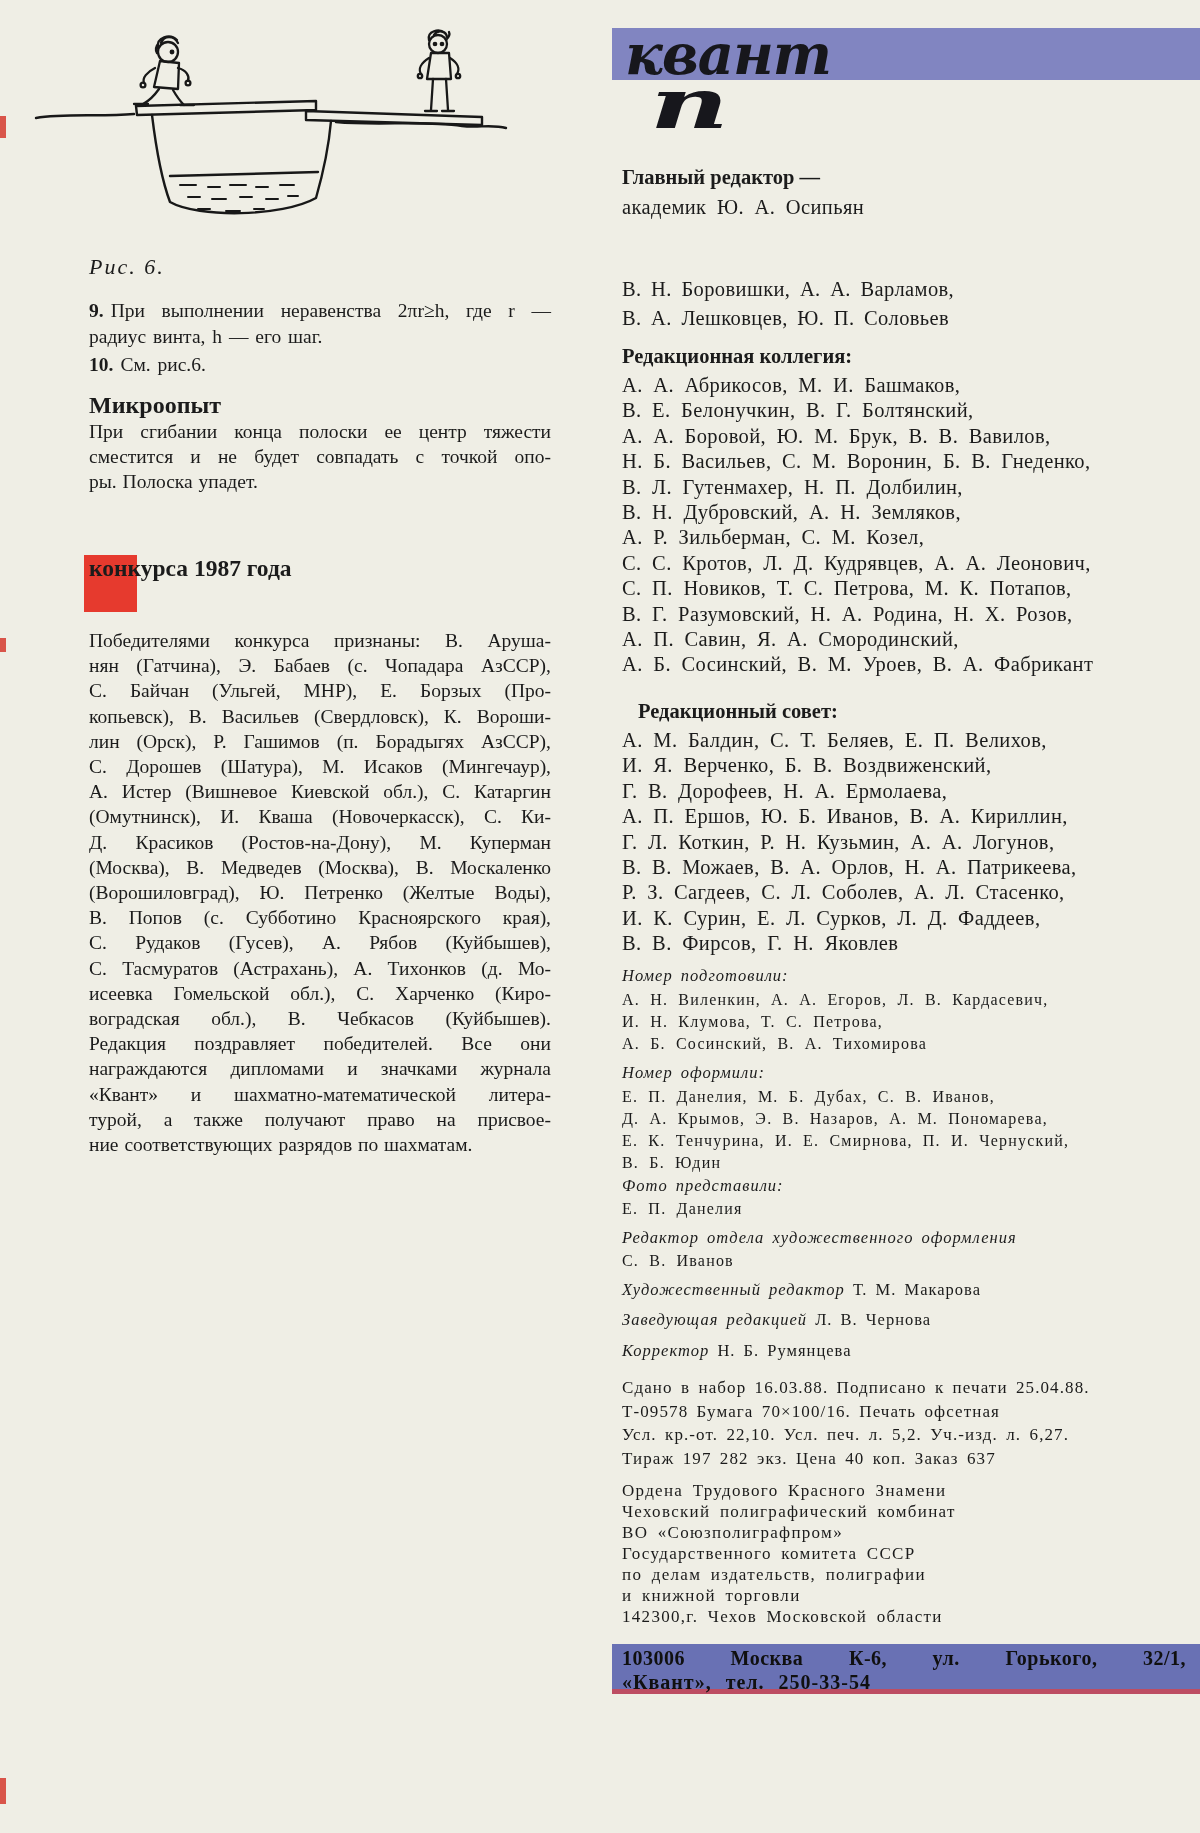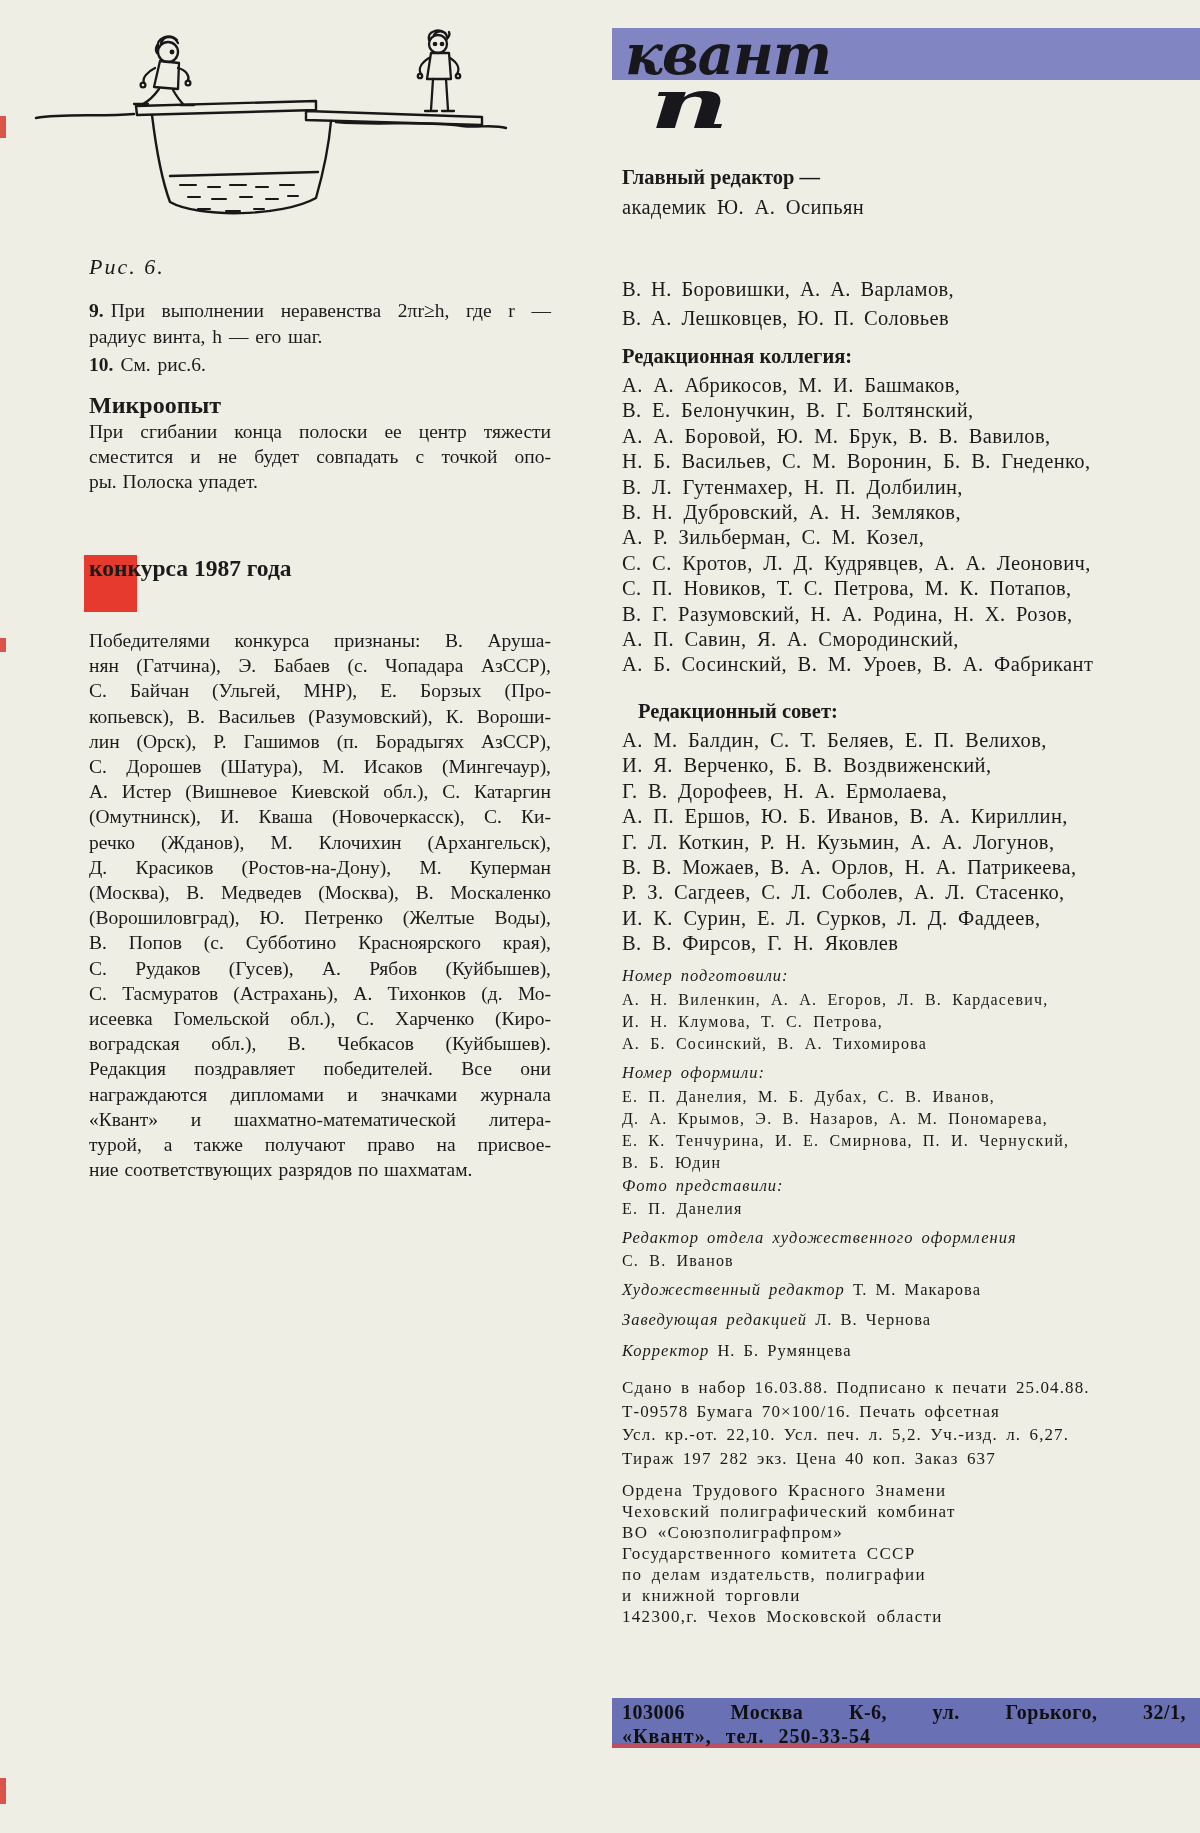--- a/index.html
+++ b/index.html
@@ -33,21 +33,21 @@
   .mast-label{font-weight:bold;font-size:20.5px;}
   .mast-names{font-size:20.5px;line-height:25.4px;white-space:pre-line;word-spacing:5px;letter-spacing:0.4px;}
   .mast-names-2{font-size:20.5px;line-height:29px;white-space:pre-line;word-spacing:4px;letter-spacing:0.4px;}
   .credit-label{font-style:italic;font-size:16.5px;letter-spacing:1px;word-spacing:3px;}
   .credit-names{font-size:16px;line-height:22px;white-space:pre-line;letter-spacing:1.2px;word-spacing:5px;}
   .credit-inline{font-size:16.5px;letter-spacing:1px;word-spacing:3px;}
   .credit-inline .lbl{font-style:italic;}
   .imprint{font-size:17px;line-height:23.5px;white-space:pre-line;letter-spacing:1.1px;word-spacing:3px;}
   .printer{font-size:17px;line-height:21px;white-space:pre-line;letter-spacing:1.3px;word-spacing:4px;}
 
-  .footer-bar{left:612px;top:1698px;width:588px;height:50px;background:#6971b4;
+  .footer-bar{left:612px;top:1644px;width:588px;height:50px;background:#6971b4;
     border-bottom:5px solid #bd4d63;padding:2px 14px 0 10px;box-sizing:border-box;z-index:2;}
   .footer-bar .l1{font-weight:bold;font-size:20px;line-height:24px;letter-spacing:0.5px;
     text-align:justify;text-align-last:justify;color:#101010;}
   .footer-bar .l2{font-weight:bold;font-size:20px;line-height:24px;letter-spacing:1px;word-spacing:8px;color:#101010;}
 
   .edge-mark{left:0;width:6px;background:#d9554a;}
 </style>
 </head>
 <body>
 
@@ -120,26 +120,25 @@
 
   <div class="abs leftcol chess-head" style="top:553px;">
     <div class="hl"></div>
     <div>конкурса 1987 года</div>
   </div>
 
   <div class="abs leftcol bodytext jlines" style="top:628px;">
       <div>Победителями конкурса признаны: В. Аруша-</div>
       <div>нян (Гатчина), Э. Бабаев (с. Чопадара АзССР),</div>
       <div>С. Байчан (Ульгей, МНР), Е. Борзых (Про-</div>
-      <div>копьевск), В. Васильев (Разумовский), К. Вороши-</div>
+      <div>копьевск), В. Васильев (Свердловск), К. Вороши-</div>
       <div>лин (Орск), Р. Гашимов (п. Борадыгях АзССР),</div>
       <div>С. Дорошев (Шатура), М. Исаков (Мингечаур),</div>
       <div>А. Истер (Вишневое Киевской обл.), С. Катаргин</div>
       <div>(Омутнинск), И. Кваша (Новочеркасск), С. Ки-</div>
-      <div>речко (Жданов), М. Клочихин (Архангельск),</div>
       <div>Д. Красиков (Ростов-на-Дону), М. Куперман</div>
       <div>(Москва), В. Медведев (Москва), В. Москаленко</div>
       <div>(Ворошиловград), Ю. Петренко (Желтые Воды),</div>
       <div>В. Попов (с. Субботино Красноярского края),</div>
       <div>С. Рудаков (Гусев), А. Рябов (Куйбышев),</div>
       <div>С. Тасмуратов (Астрахань), А. Тихонков (д. Мо-</div>
       <div>исеевка Гомельской обл.), С. Харченко (Киро-</div>
       <div>воградская обл.), В. Чебкасов (Куйбышев).</div>
       <div>Редакция поздравляет победителей. Все они</div>
       <div>награждаются дипломами и значками журнала</div>

